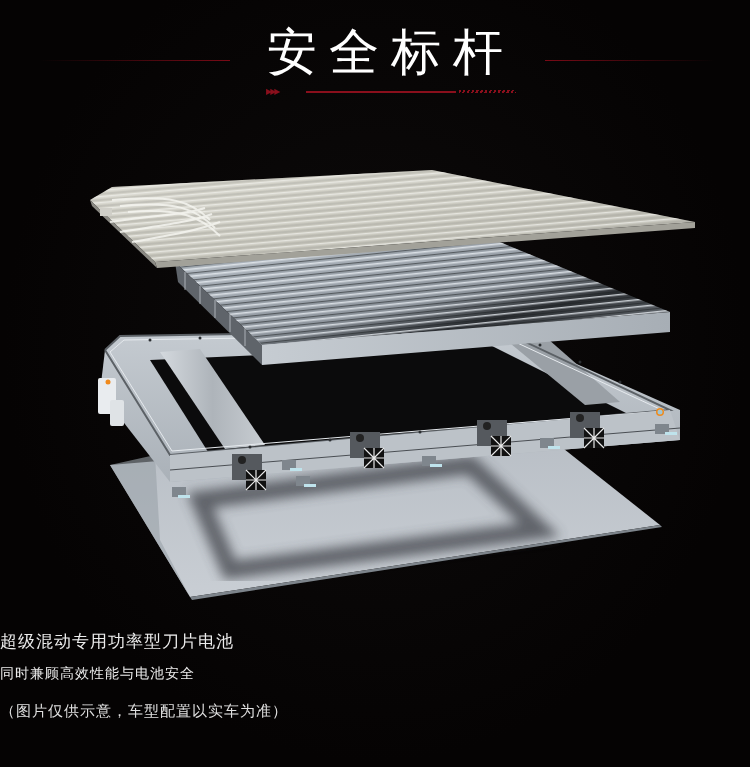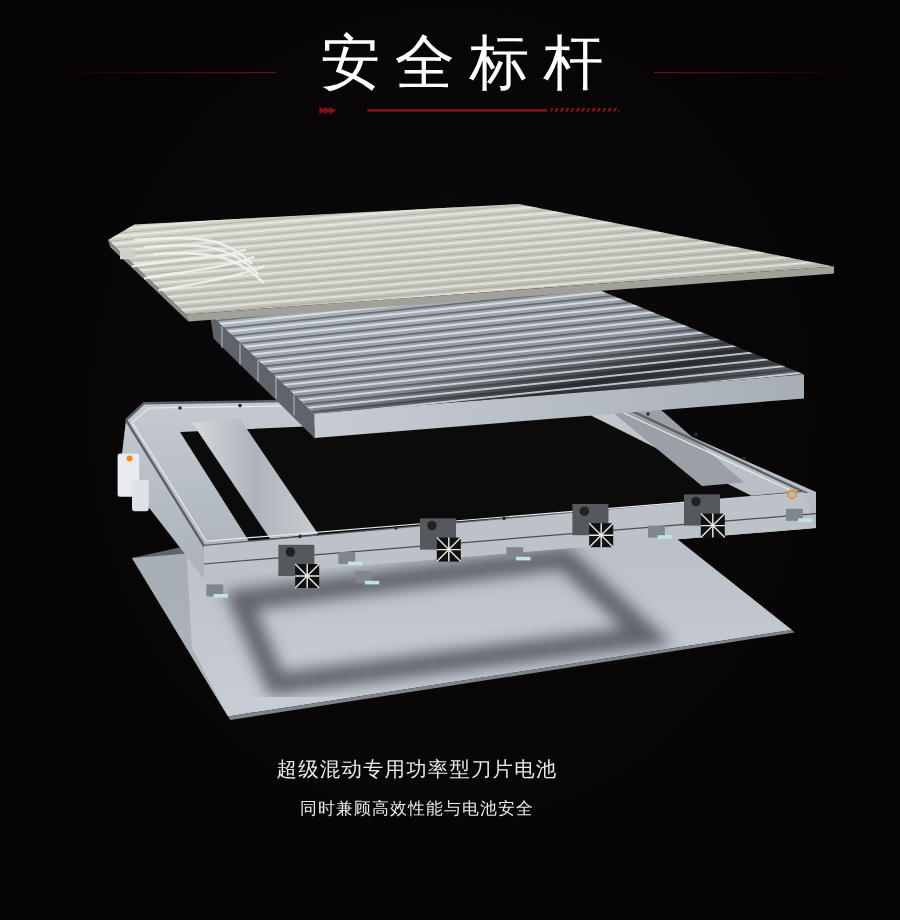--- a/index.html
+++ b/index.html
@@ -17,21 +17,21 @@
     }
     .side-line { position:absolute; top:60px; height:1px; }
     .side-line.left { left:40px; width:190px; background:linear-gradient(90deg, rgba(120,10,20,0), #7a0a16); }
     .side-line.right { left:545px; width:170px; background:linear-gradient(90deg, #7a0a16, rgba(120,10,20,0)); }
     .deco { position:absolute; top:89px; left:266px; height:6px; width:240px; }
     .deco .arrows { position:absolute; left:0; top:0; color:#8a0f1c; font-size:8px; line-height:6px; letter-spacing:-2px; }
     .deco .bar { position:absolute; left:40px; top:2px; width:150px; height:2px; background:#8a0f1c; }
     .deco .dash { position:absolute; left:193px; top:1px; width:57px; height:3px;
       background: repeating-linear-gradient(115deg, #8a0f1c 0 2px, transparent 2px 4px); }
     .illus { position:absolute; left:0; top:140px; width:750px; height:470px; }
-    .caption { position:absolute; left:0; width:695px; text-align:center; color:#ececec; }
+    .caption { position:absolute; left:0; width:695px; text-align:left; color:#ececec; }
     .cap1 { top:630px; font-size:17px; letter-spacing:1px; }
     .cap2 { top:665px; font-size:14px; letter-spacing:1px; }
     .cap3 { top:702px; font-size:15px; letter-spacing:1px; color:#e0e0e0; }
   </style>
 </head>
 <body>
 
 <div class="page">
 
   <div class="side-line left"></div>
@@ -209,13 +209,14 @@
         <path d="M110,222 C160,214 180,216 205,208"></path>
         <path d="M120,232 C170,224 190,222 212,214"></path>
         <path d="M132,242 C178,234 198,230 220,222"></path>
       </g>
       <rect x="100" y="208" width="12" height="8" fill="#d0cfc8"></rect>
     </g>
   </svg>
 
   <p class="caption cap1" style="margin:0;">超级混动专用功率型刀片电池</p>
   <p class="caption cap2" style="margin:0;">同时兼顾高效性能与电池安全</p>
+  <p class="caption cap3" style="margin:0;">（图片仅供示意，车型配置以实车为准）</p>
 </div>
 
 </body></html>

